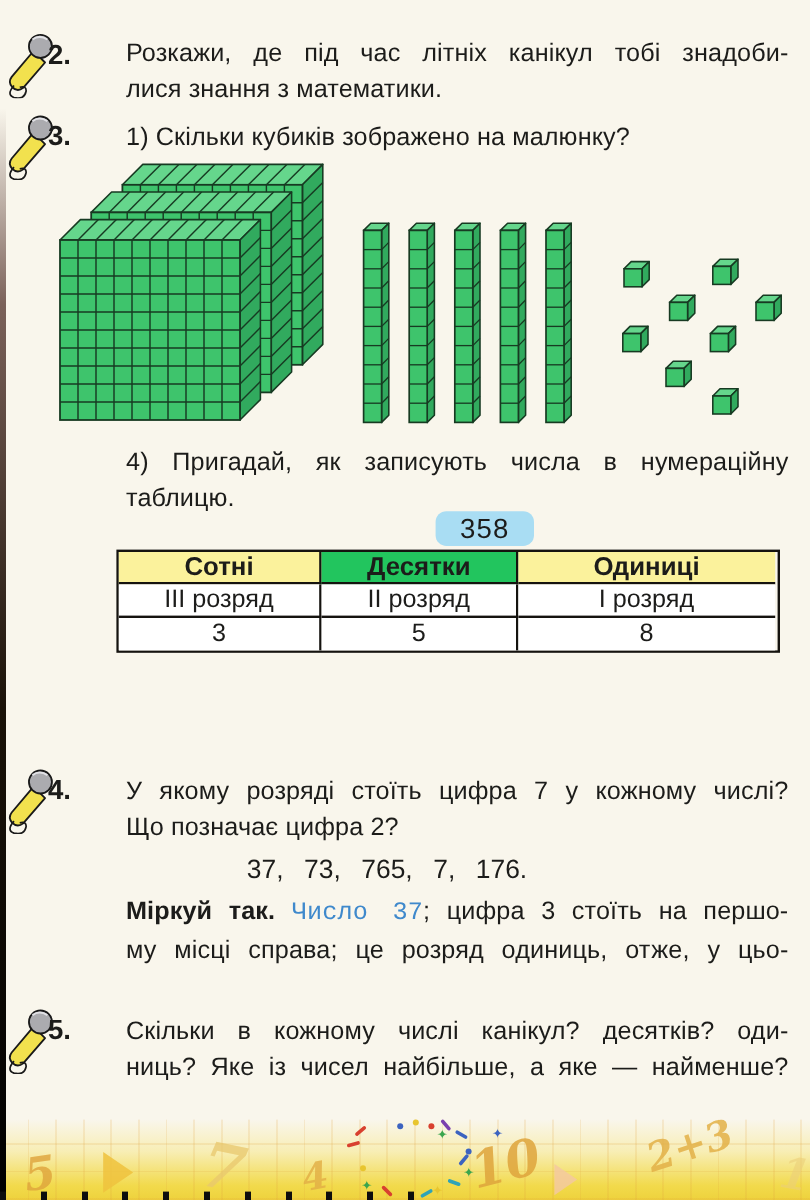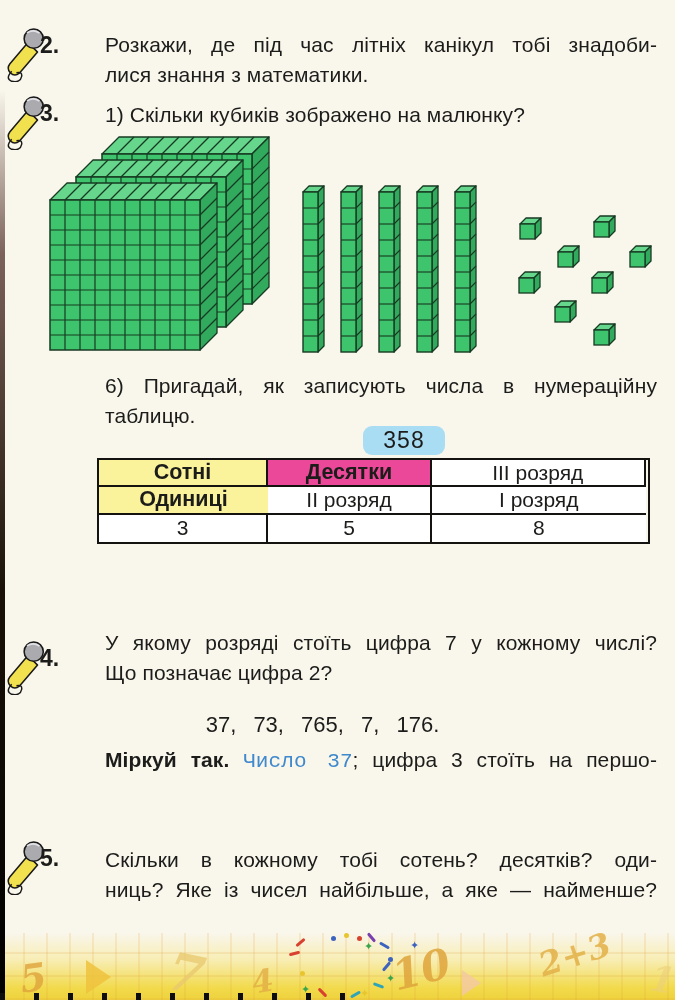--- a/index.html
+++ b/index.html
@@ -349,60 +349,61 @@
       <rect x="592" y="278" width="15" height="15" fill="#3ec46c" stroke="#173a22" stroke-width="1.3"></rect>
       <polygon points="555,307 561,301 576,301 570,307" fill="#65d68c" stroke="#173a22" stroke-width="1.3" stroke-linejoin="round"></polygon>
       <polygon points="570,307 576,301 576,316 570,322" fill="#31aa5e" stroke="#173a22" stroke-width="1.3" stroke-linejoin="round"></polygon>
       <rect x="555" y="307" width="15" height="15" fill="#3ec46c" stroke="#173a22" stroke-width="1.3"></rect>
       <polygon points="594,330 600,324 615,324 609,330" fill="#65d68c" stroke="#173a22" stroke-width="1.3" stroke-linejoin="round"></polygon>
       <polygon points="609,330 615,324 615,339 609,345" fill="#31aa5e" stroke="#173a22" stroke-width="1.3" stroke-linejoin="round"></polygon>
       <rect x="594" y="330" width="15" height="15" fill="#3ec46c" stroke="#173a22" stroke-width="1.3"></rect>
     </svg>
 
   <div class="txt" style="top:371px">
-    <div class="ln jl">6) Пригадай, як записують числа в нумераційну</div>
+    <div class="ln jl">4) Пригадай, як записують числа в нумераційну</div>
     <div class="ln">таблицю.</div>
   </div>
 
   <div class="badge358" id="badge358" style="background: rgb(169, 221, 243);">358</div>
 
   <div class="numtable">
     <div class="cell head" id="th0" style="background: rgb(251, 242, 156);">Сотні</div>
-    <div class="cell head" id="th1" style="background: #ec4899;">Десятки</div>
+    <div class="cell head" id="th1" style="background: #22c55e;">Десятки</div>
+    <div class="cell head lastcol" id="th2" style="background: rgb(251, 242, 156);">Одиниці</div>
     <div class="cell">III розряд</div>
-    <div class="cell head lastcol" id="th2" style="background: rgb(251, 242, 156);">Одиниці</div>
     <div class="cell">II розряд</div>
     <div class="cell lastcol">I розряд</div>
     <div class="cell lastrow">3</div>
     <div class="cell lastrow">5</div>
     <div class="cell lastrow lastcol">8</div>
   </div>
 
 
   <svg class="mic" style="left:4px;top:639px">
       <use href="#mic-symbol"></use>
     </svg>
   <div class="exnum" style="top:645px">4.</div>
-  <div class="txt" style="top:628px">
+  <div class="txt" style="top:645px">
     <div class="ln jl">У якому розряді стоїть цифра 7 у кожному числі?</div>
     <div class="ln">Що позначає цифра 2?</div>
   </div>
 
   <div class="numline">37,  73,  765,  7,  176.</div>
 
   <div class="txt" style="top:745px">
     <div class="ln jl"><span class="seg-b">Міркуй так.</span><span> </span><span class="seg-blue">Число 37</span><span>; цифра 3 стоїть на першо-</span></div>
+    <div class="ln jl">му місці справа; це розряд одиниць, отже, у цьо-</div>
   </div>
 
   <svg class="mic" style="left:4px;top:839px">
       <use href="#mic-symbol"></use>
     </svg>
   <div class="exnum" style="top:845px">5.</div>
   <div class="txt" style="top:845px">
-    <div class="ln jl">Скільки в кожному тобі сотень? десятків? оди-</div>
+    <div class="ln jl">Скільки в кожному числі канікул? десятків? оди-</div>
     <div class="ln jl">ниць? Яке із чисел найбільше, а яке — найменше?</div>
   </div>
 
   <div class="footer" id="footer">
 
   <span class="wm" style="left: 20px; top: 22px; font-size: 38px; color: rgb(223, 164, 60); opacity: 0.8; transform: rotate(-8deg);">5</span>
       <span class="wm" style="left: 168px; top: 10px; font-size: 52px; color: rgb(233, 200, 110); opacity: 0.75; transform: rotate(12deg);">7</span>
       <span class="wm" style="left: 252px; top: 30px; font-size: 31px; color: rgb(226, 174, 69); opacity: 0.8; transform: rotate(-10deg);">4</span>
       <span class="wm" style="left: 392px; top: 12px; font-size: 42px; color: rgb(223, 165, 60); opacity: 0.85; transform: rotate(-14deg);">10</span>
       <span class="wm" style="left: 538px; top: 2px; font-size: 33px; color: rgb(227, 177, 72); opacity: 0.85; transform: rotate(-18deg);">2+3</span>

